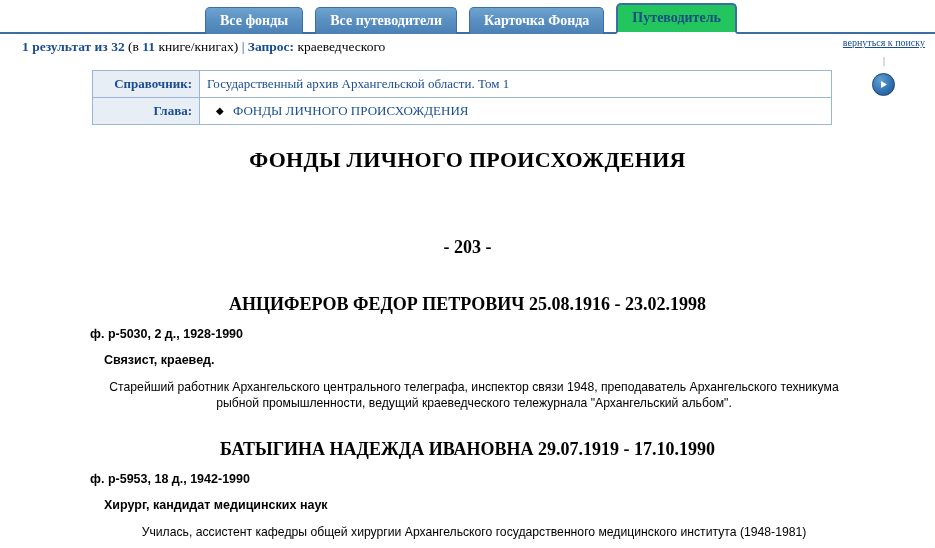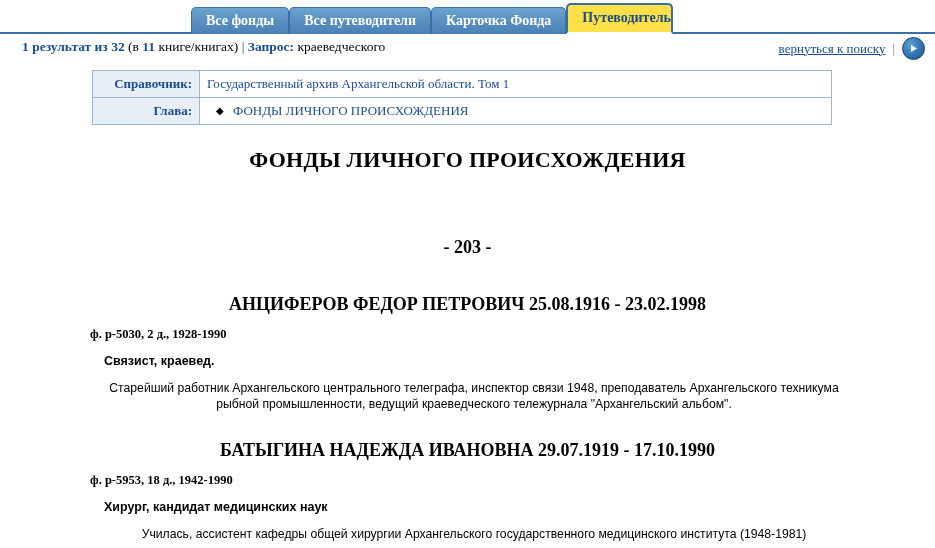--- a/index.html
+++ b/index.html
@@ -19,46 +19,46 @@
 
   
   .tabbar {
     position: relative;
     height: 32px;
     border-bottom: 2px solid #3a6ea5;
     background: #ffffff;
   }
   .tabs {
     position: absolute;
-    left: 191px;
+    left: 205px;
     bottom: -2px;
     display: flex;
     align-items: flex-end;
-    gap: 0;
+    gap: 12px;
   }
   .tab {
     font-family: "Liberation Serif", serif;
     font-size: 14px;
     font-weight: bold;
     color: #ffffff;
     background: linear-gradient(to bottom, #6ea3cf 0%, #5b91c2 45%, #4a80b4 100%);
     border: 1px solid #3a6ea5;
     border-bottom: none;
     border-radius: 5px 5px 0 0;
     padding: 5px 14px 6px 14px;
     line-height: 15px;
     cursor: pointer;
     white-space: nowrap;
   }
   .tab.active {
-    background: #fde047;
+    background: #22c55e;
     color: #1a4d80;
     border: 2px solid #3a6ea5;
     border-bottom: 2px solid #ffffff;
-    padding: 5px 0 7px 14px;
+    padding: 5px 14px 7px 14px;
     position: relative;
     z-index: 3;
   }
 
   
   .statusbar {
     position: relative;
     height: 26px;
     padding: 5px 0 0 22px;
     font-family: "Liberation Serif", serif;
@@ -84,21 +84,22 @@
   .statusbar .qval {
     color: #000000;
   }
   .backlink {
     position: absolute;
     right: 10px;
     top: 3px;
     display: flex;
     align-items: center;
     gap: 7px;
-    font-size: 13px;
+    font-size: 10px;
+    flex-direction: column;
   }
   .backlink a {
     color: #1a4d8f;
     text-decoration: underline;
     cursor: pointer;
   }
   .backlink .bar {
     color: #777777;
   }
   .go-btn {
@@ -173,21 +174,21 @@
   }
   .entry-title {
     text-align: center;
     font-family: "Liberation Serif", serif;
     font-size: 18px;
     font-weight: bold;
     margin-top: 36px;
   }
   .entry-meta {
     margin: 12px 0 0 66px;
-    font-family: Liberation Serif, serif;
+    font-family: Liberation Sans, sans-serif;
     font-size: 12.5px;
     font-weight: bold;
   }
   .entry-sub {
     margin: 12px 0 0 80px;
     font-family: "Liberation Sans", sans-serif;
     font-size: 12.5px;
     font-weight: bold;
   }
   .entry-para {

